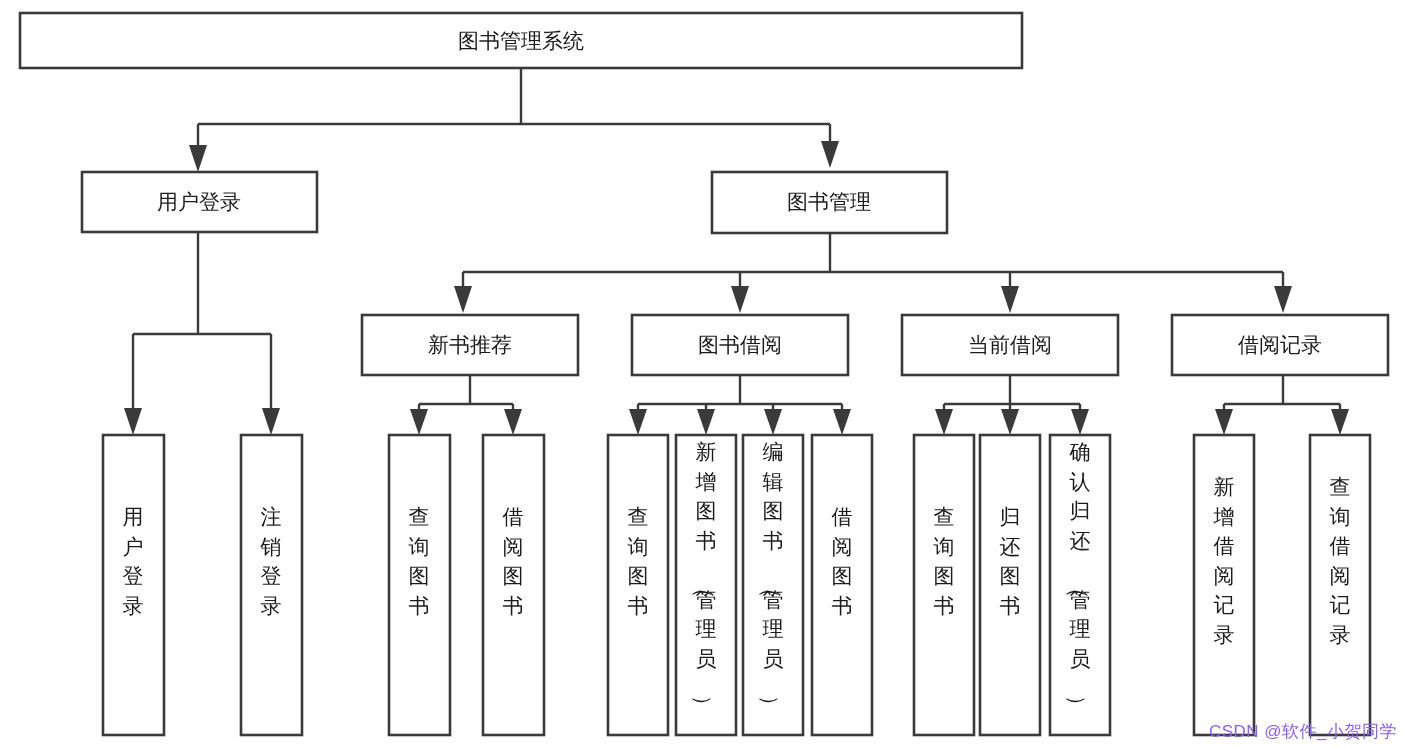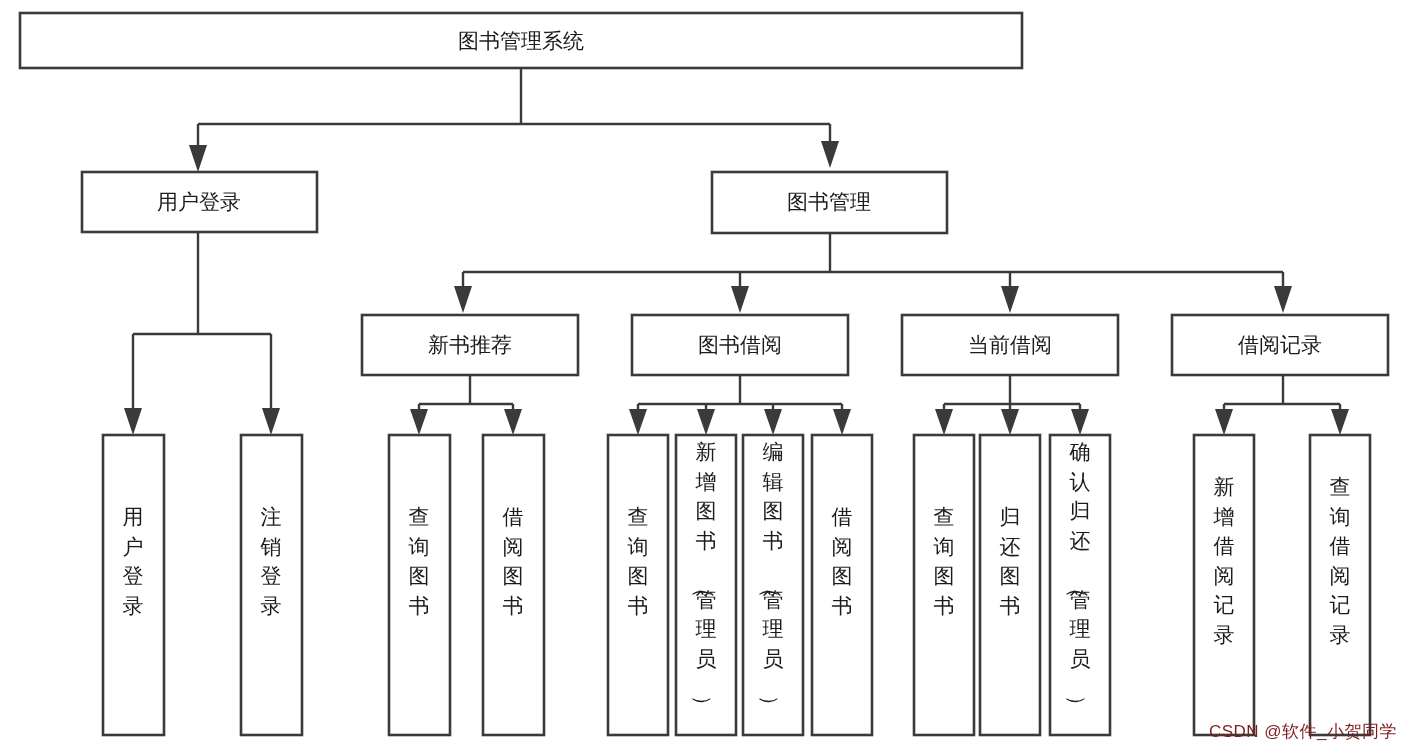--- a/index.html
+++ b/index.html
@@ -55,21 +55,21 @@
     font-size: 21px;
     fill: #1b1b1b;
     text-anchor: middle;
   }
   .watermark {
     position: absolute;
     right: 8px;
     bottom: 4px;
     font-family: "Liberation Sans", "DejaVu Sans", sans-serif;
     font-size: 17px;
-    color: #7f1d1d;
+    color: #8b5cf6;
     white-space: nowrap;
     letter-spacing: 0.5px;
     user-select: none;
   }
 </style>
 </head>
 <body>
 
 <div id="diagram-root">
 

